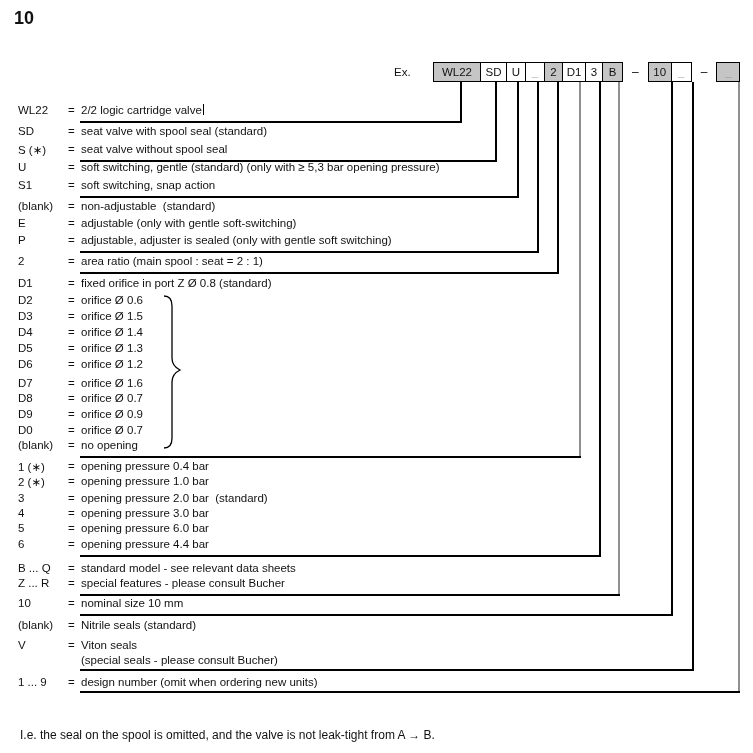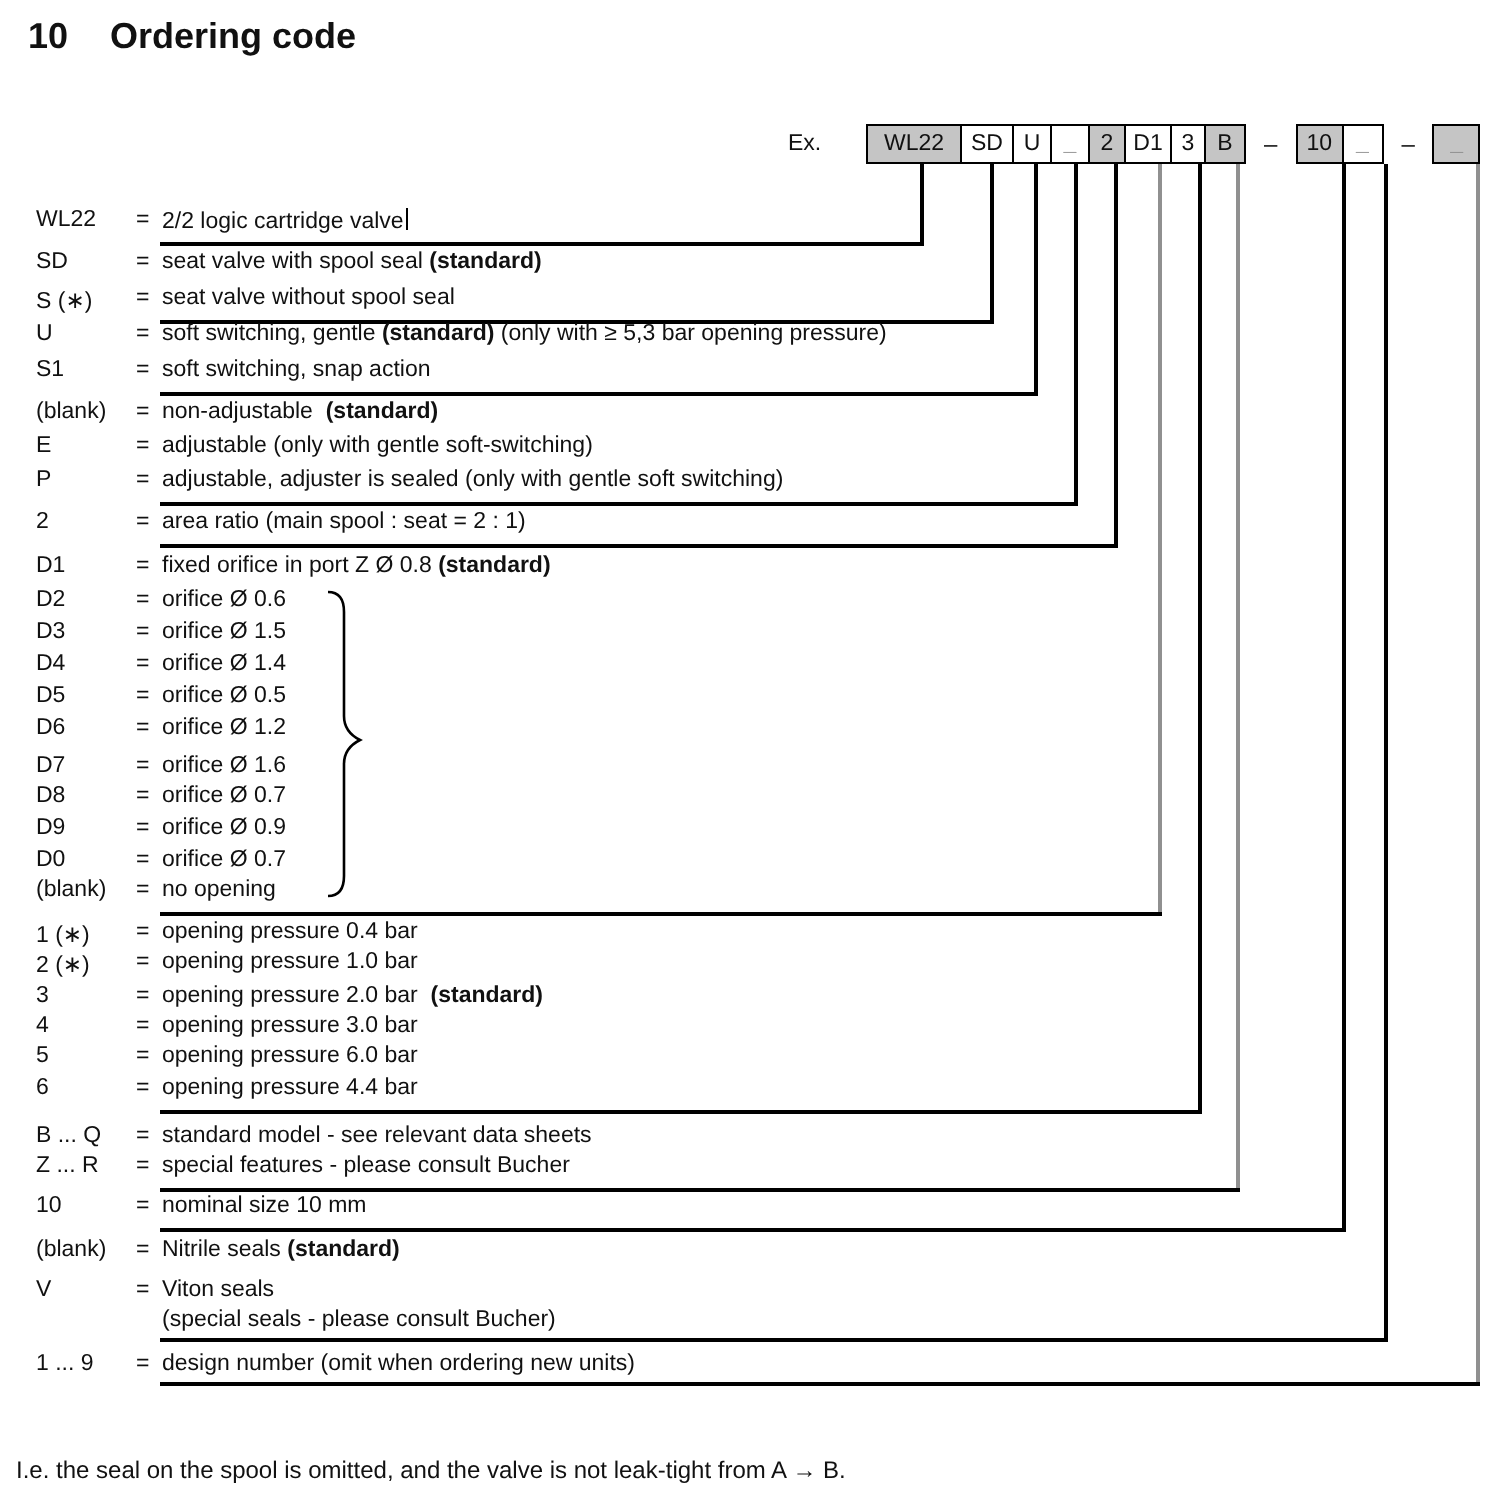--- a/index.html
+++ b/index.html
@@ -28,30 +28,29 @@
 
   .hline{position:absolute;height:1.5px;background:#000;}
   .vline{position:absolute;width:1.5px;background:#000;}
   .vline.grayline{background:#909090;}
 
   #brace{position:absolute;left:160px;top:294px;}
   #brace-note{position:absolute;left:198px;top:357px;font-size:11.5px;white-space:pre;}
 
   .footnote{position:absolute;font-size:12px;white-space:pre;}
   #fn1{left:5px;top:712px;}
-  #fn2{left:8px;top:728px;}
-  b{font-weight:bold;}
+  #fn2{left:20px;top:728px;}
+  b{font-weight:normal;}
 </style>
 </head>
 <body>
 
 <div id="canvas">
 
   <span class="title-num">10</span>
-  <span class="title-text">Ordering code</span>
 
   <span id="ex-label">Ex.</span>
 
   <div id="code-boxes">
       <div class="box shaded" style="width: 48px;">
         <span>WL22</span>
       </div>
       <div class="box" style="width: 27px;">
         <span>SD</span>
       </div>
@@ -118,21 +117,21 @@
       <div class="row" style="top: 161px;"><span class="code">U</span><span class="eq">=</span><span class="desc"><span>soft switching, gentle </span><b>(standard)</b><span> (only with ≥ 5,3 bar opening pressure)</span></span></div>
       <div class="row" style="top: 179px;"><span class="code">S1</span><span class="eq">=</span><span class="desc"><span>soft switching, snap action</span></span></div>
       <div class="row" style="top: 200px;"><span class="code">(blank)</span><span class="eq">=</span><span class="desc"><span>non-adjustable  </span><b>(standard)</b></span></div>
       <div class="row" style="top: 217px;"><span class="code">E</span><span class="eq">=</span><span class="desc"><span>adjustable (only with gentle soft-switching)</span></span></div>
       <div class="row" style="top: 234px;"><span class="code">P</span><span class="eq">=</span><span class="desc"><span>adjustable, adjuster is sealed (only with gentle soft switching)</span></span></div>
       <div class="row" style="top: 255px;"><span class="code">2</span><span class="eq">=</span><span class="desc"><span>area ratio (main spool : seat = 2 : 1)</span></span></div>
       <div class="row" style="top: 277px;"><span class="code">D1</span><span class="eq">=</span><span class="desc"><span>fixed orifice in port Z Ø 0.8 </span><b>(standard)</b></span></div>
       <div class="row" style="top: 294px;"><span class="code">D2</span><span class="eq">=</span><span class="desc"><span>orifice Ø 0.6</span></span></div>
       <div class="row" style="top: 310px;"><span class="code">D3</span><span class="eq">=</span><span class="desc"><span>orifice Ø 1.5</span></span></div>
       <div class="row" style="top: 326px;"><span class="code">D4</span><span class="eq">=</span><span class="desc"><span>orifice Ø 1.4</span></span></div>
-      <div class="row" style="top: 342px;"><span class="code">D5</span><span class="eq">=</span><span class="desc"><span>orifice Ø 0.5</span></span></div>
+      <div class="row" style="top: 342px;"><span class="code">D5</span><span class="eq">=</span><span class="desc"><span>orifice Ø 1.3</span></span></div>
       <div class="row" style="top: 358px;"><span class="code">D6</span><span class="eq">=</span><span class="desc"><span>orifice Ø 1.2</span></span></div>
       <div class="row" style="top: 377px;"><span class="code">D7</span><span class="eq">=</span><span class="desc"><span>orifice Ø 1.6</span></span></div>
       <div class="row" style="top: 392px;"><span class="code">D8</span><span class="eq">=</span><span class="desc"><span>orifice Ø 0.7</span></span></div>
       <div class="row" style="top: 408px;"><span class="code">D9</span><span class="eq">=</span><span class="desc"><span>orifice Ø 0.9</span></span></div>
       <div class="row" style="top: 424px;"><span class="code">D0</span><span class="eq">=</span><span class="desc"><span>orifice Ø 0.7</span></span></div>
       <div class="row" style="top: 439px;"><span class="code">(blank)</span><span class="eq">=</span><span class="desc"><span>no opening</span></span></div>
       <div class="row" style="top: 460px;"><span class="code">1 (∗)</span><span class="eq">=</span><span class="desc"><span>opening pressure 0.4 bar</span></span></div>
       <div class="row" style="top: 475px;"><span class="code">2 (∗)</span><span class="eq">=</span><span class="desc"><span>opening pressure 1.0 bar</span></span></div>
       <div class="row" style="top: 492px;"><span class="code">3</span><span class="eq">=</span><span class="desc"><span>opening pressure 2.0 bar  </span><b>(standard)</b></span></div>
       <div class="row" style="top: 507px;"><span class="code">4</span><span class="eq">=</span><span class="desc"><span>opening pressure 3.0 bar</span></span></div>

